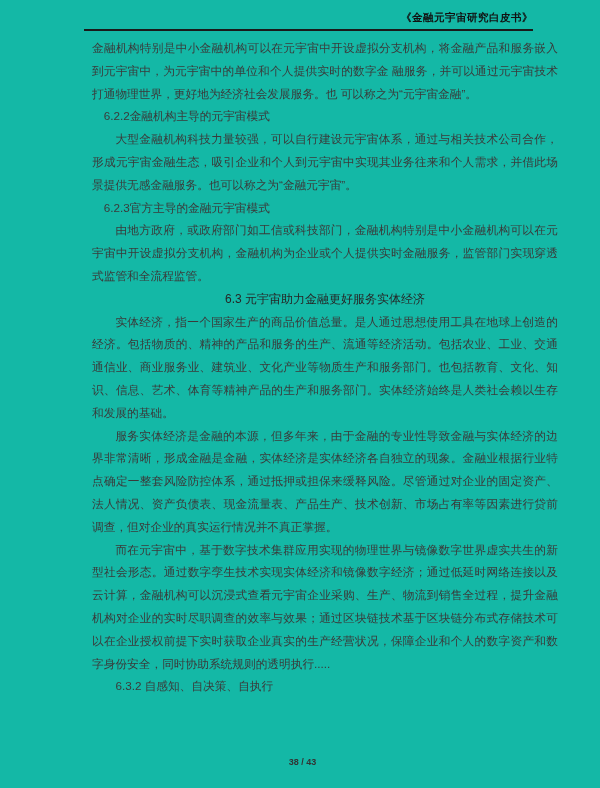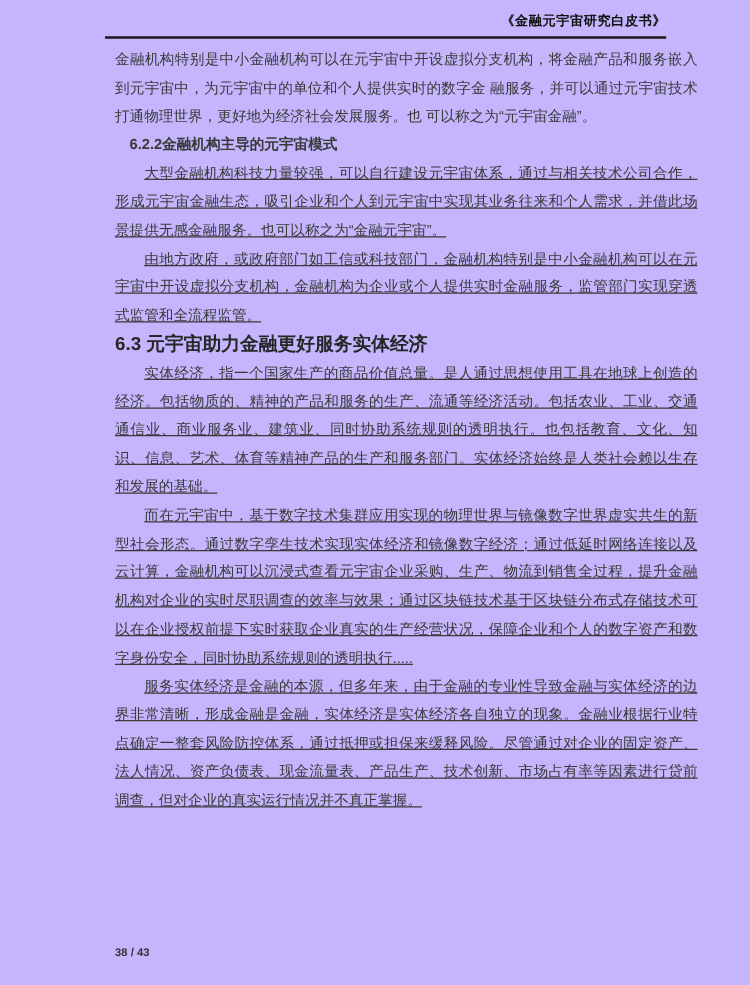--- a/index.html
+++ b/index.html
@@ -5,21 +5,21 @@
   * { margin: 0; padding: 0; box-sizing: border-box; }
   html, body {
     width: 600px;
     background: #ffffff;
     font-family: "Liberation Sans", "DejaVu Sans", sans-serif;
   }
   .page {
     position: relative;
     width: 600px;
     height: 788px;
-    background: #c4b5fd;
+    background: #14b8a6;
     overflow: hidden;
   }
   
   .doc-header {
     margin: 7px 67px 0 84px;
     padding-bottom: 4px;
     border-bottom: 2px solid #1a1a1a;
     text-align: right;
   }
   .doc-header .title {
@@ -32,59 +32,61 @@
   
   .doc-body {
     margin: 6px 42px 0 92px;
     font-size: 11.7px;
     line-height: 22.8px;
     color: #3a3a3a;
     text-align: justify;
     word-break: break-all;
   }
   .doc-body p { margin: 0; }
-  .para-indent { text-indent: 2em; text-decoration: underline; }
+  .para-indent { text-indent: 2em; }
   .para-flush { text-indent: 0; }
-  .h-sub { text-indent: 1em; font-weight: bold; }
+  .h-sub { text-indent: 1em; }
   .h-sub2 { text-indent: 2em; }
   .h-major {
-    font-size: 15px;
-    font-weight: bold;
+    font-size: 12px;
+    font-weight: normal;
     color: #262626;
     margin: 14px 0 10px 11px;
     text-indent: 0;
-    text-align: left;
+    text-align: center;
   }
   
   .doc-footer {
     position: absolute;
     left: 92px;
     right: 87px;
     top: 757px;
-    text-align: left;
+    text-align: center;
     font-size: 9px;
     font-weight: bold;
     color: #333333;
   }
 </style>
 </head>
 <body>
 
 <div class="page">
 
   <div class="doc-header">
     <span class="title">《金融元宇宙研究白皮书》</span>
   </div>
 
   <div class="doc-body">
     <p class="para-flush">金融机构特别是中小金融机构可以在元宇宙中开设虚拟分支机构，将金融产品和服务嵌入到元宇宙中，为元宇宙中的单位和个人提供实时的数字金 融服务，并可以通过元宇宙技术打通物理世界，更好地为经济社会发展服务。也 可以称之为“元宇宙金融”。</p>
     <p class="h-sub">6.2.2金融机构主导的元宇宙模式</p>
     <p class="para-indent">大型金融机构科技力量较强，可以自行建设元宇宙体系，通过与相关技术公司合作，形成元宇宙金融生态，吸引企业和个人到元宇宙中实现其业务往来和个人需求，并借此场景提供无感金融服务。也可以称之为“金融元宇宙”。</p>
+    <p class="h-sub">6.2.3官方主导的金融元宇宙模式</p>
     <p class="para-indent">由地方政府，或政府部门如工信或科技部门，金融机构特别是中小金融机构可以在元宇宙中开设虚拟分支机构，金融机构为企业或个人提供实时金融服务，监管部门实现穿透式监管和全流程监管。</p>
     <p class="h-major">6.3 元宇宙助力金融更好服务实体经济</p>
-    <p class="para-indent">实体经济，指一个国家生产的商品价值总量。是人通过思想使用工具在地球上创造的经济。包括物质的、精神的产品和服务的生产、流通等经济活动。包括农业、工业、交通通信业、商业服务业、建筑业、同时协助系统规则的透明执行。也包括教育、文化、知识、信息、艺术、体育等精神产品的生产和服务部门。实体经济始终是人类社会赖以生存和发展的基础。</p>
+    <p class="para-indent">实体经济，指一个国家生产的商品价值总量。是人通过思想使用工具在地球上创造的经济。包括物质的、精神的产品和服务的生产、流通等经济活动。包括农业、工业、交通通信业、商业服务业、建筑业、文化产业等物质生产和服务部门。也包括教育、文化、知识、信息、艺术、体育等精神产品的生产和服务部门。实体经济始终是人类社会赖以生存和发展的基础。</p>
+    <p class="para-indent">服务实体经济是金融的本源，但多年来，由于金融的专业性导致金融与实体经济的边界非常清晰，形成金融是金融，实体经济是实体经济各自独立的现象。金融业根据行业特点确定一整套风险防控体系，通过抵押或担保来缓释风险。尽管通过对企业的固定资产、法人情况、资产负债表、现金流量表、产品生产、技术创新、市场占有率等因素进行贷前调查，但对企业的真实运行情况并不真正掌握。</p>
     <p class="para-indent">而在元宇宙中，基于数字技术集群应用实现的物理世界与镜像数字世界虚实共生的新型社会形态。通过数字孪生技术实现实体经济和镜像数字经济；通过低延时网络连接以及云计算，金融机构可以沉浸式查看元宇宙企业采购、生产、物流到销售全过程，提升金融机构对企业的实时尽职调查的效率与效果；通过区块链技术基于区块链分布式存储技术可以在企业授权前提下实时获取企业真实的生产经营状况，保障企业和个人的数字资产和数字身份安全，同时协助系统规则的透明执行.....</p>
-    <p class="para-indent">服务实体经济是金融的本源，但多年来，由于金融的专业性导致金融与实体经济的边界非常清晰，形成金融是金融，实体经济是实体经济各自独立的现象。金融业根据行业特点确定一整套风险防控体系，通过抵押或担保来缓释风险。尽管通过对企业的固定资产、法人情况、资产负债表、现金流量表、产品生产、技术创新、市场占有率等因素进行贷前调查，但对企业的真实运行情况并不真正掌握。</p>
+    <p class="h-sub2">6.3.2 自感知、自决策、自执行</p>
   </div>
 
   <div class="doc-footer">38 / 43</div>
 
 </div>
 
 </body></html>

